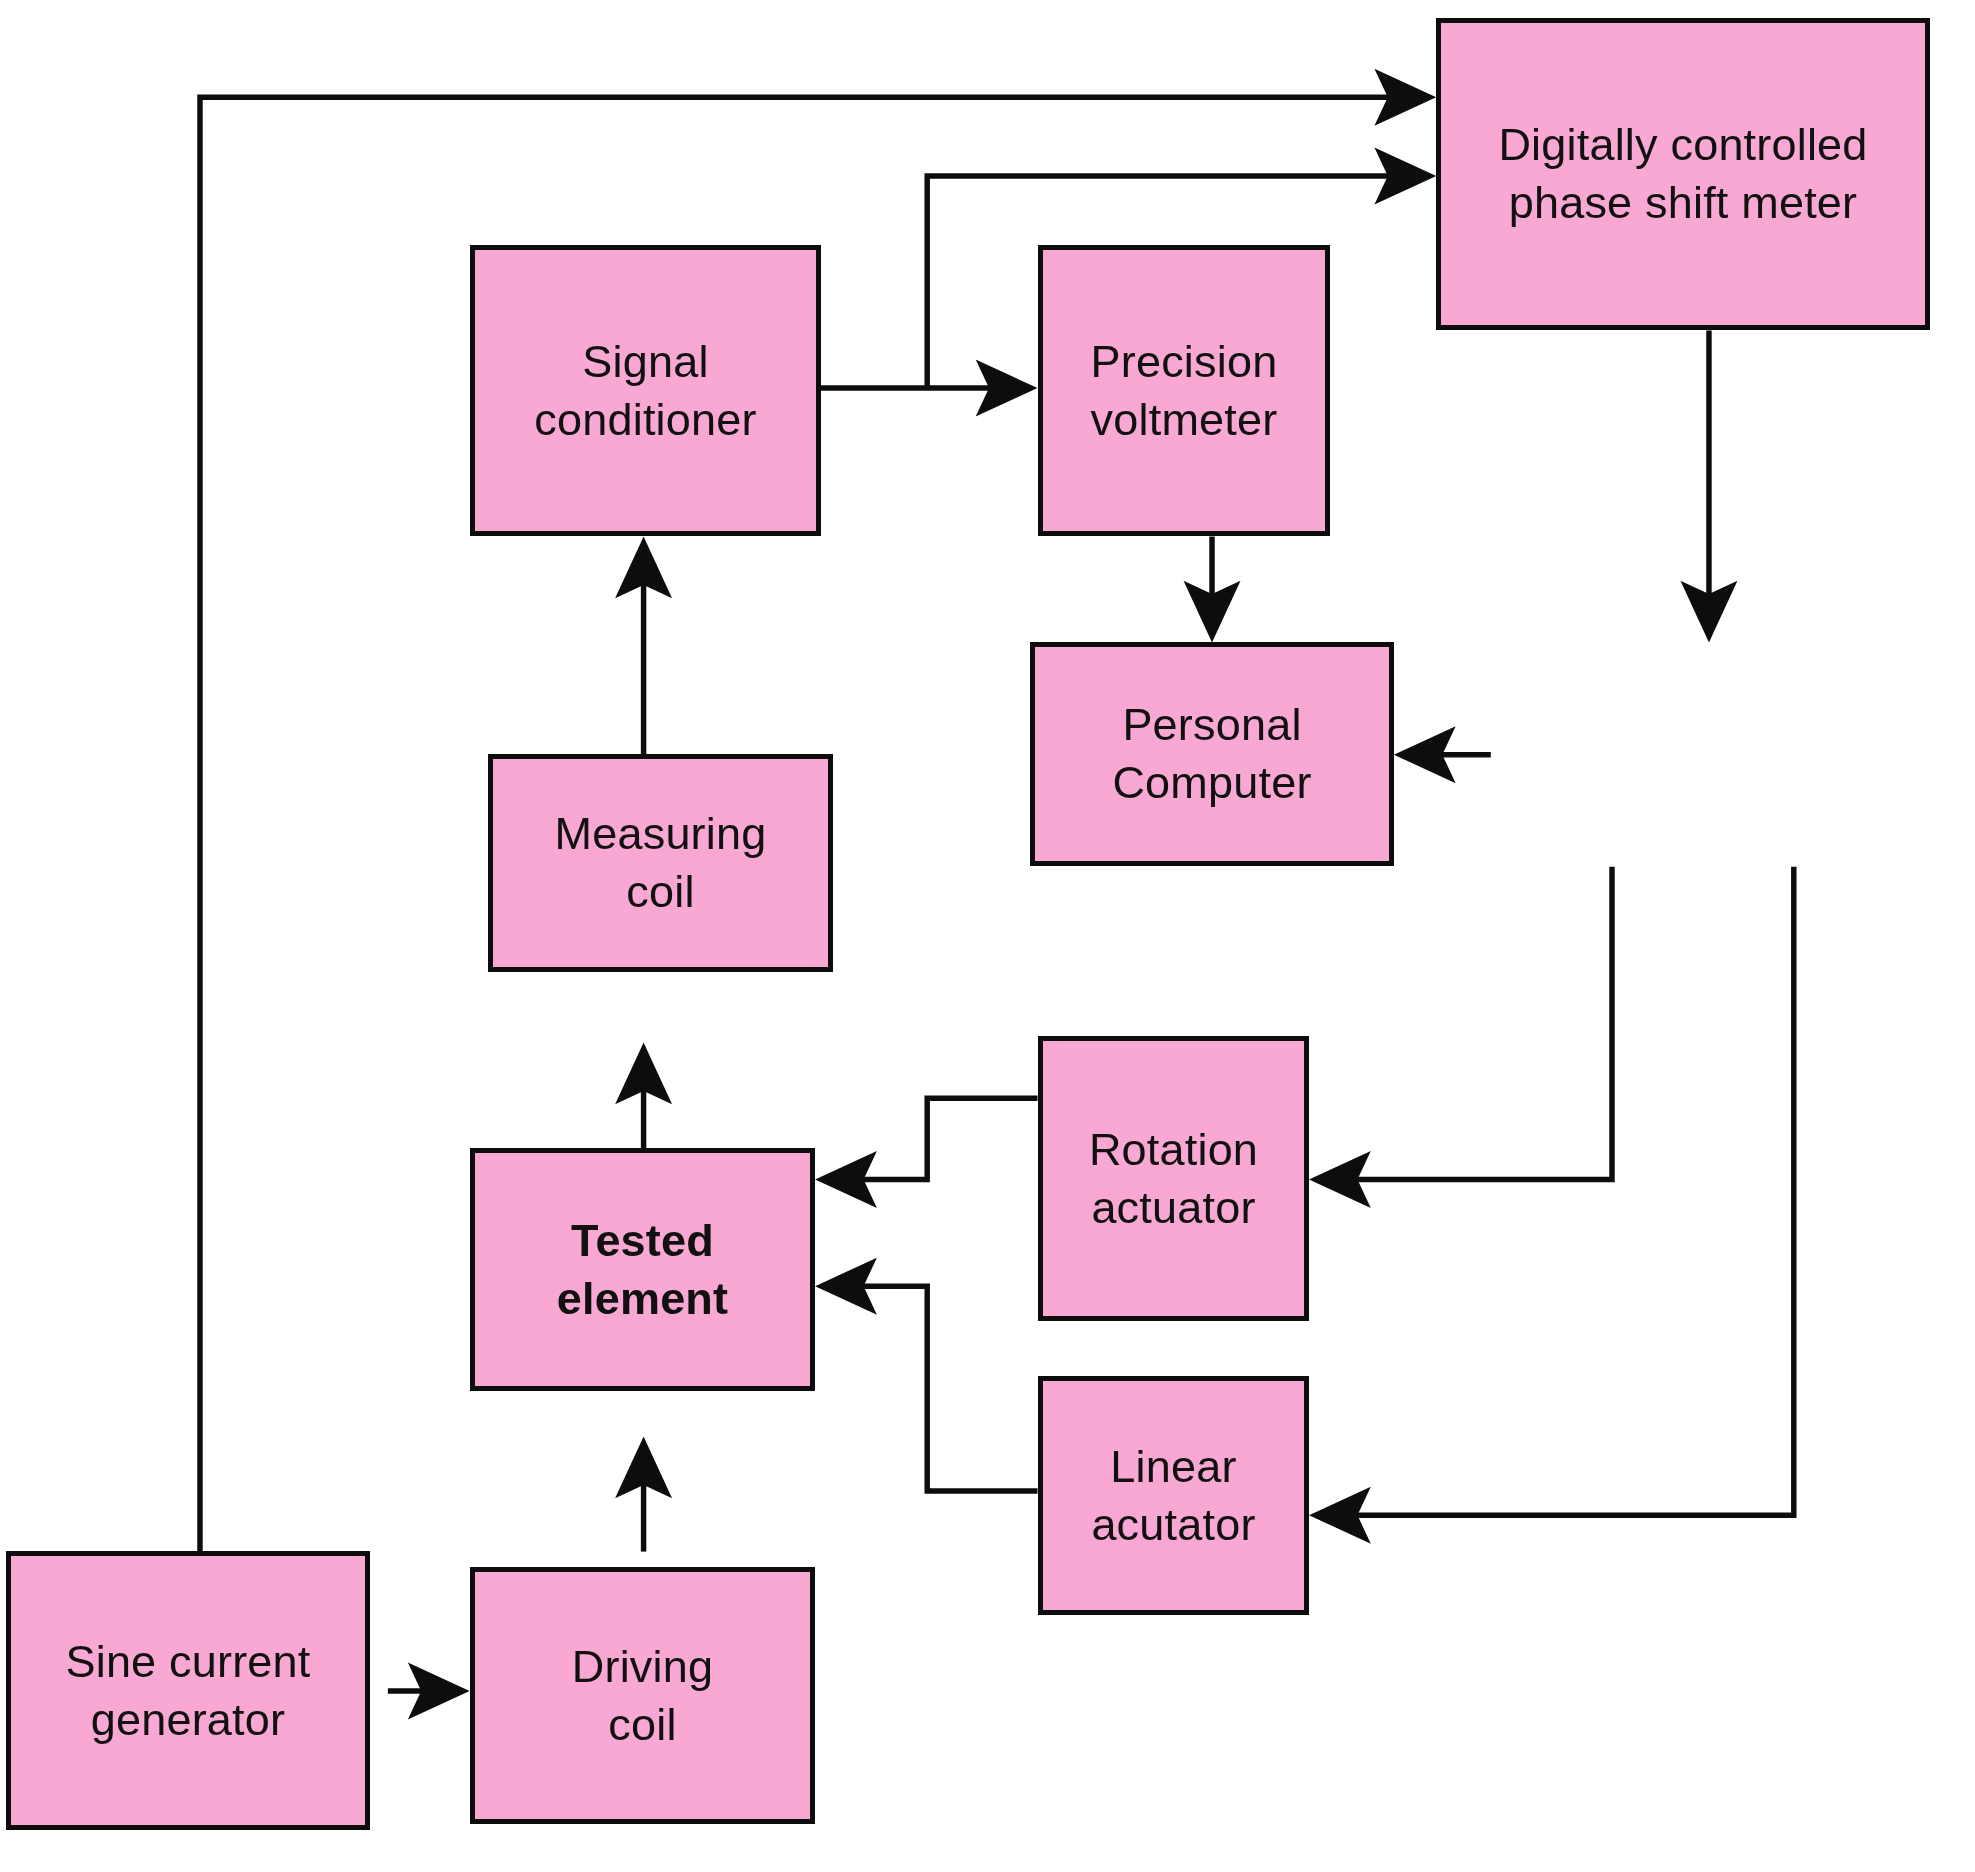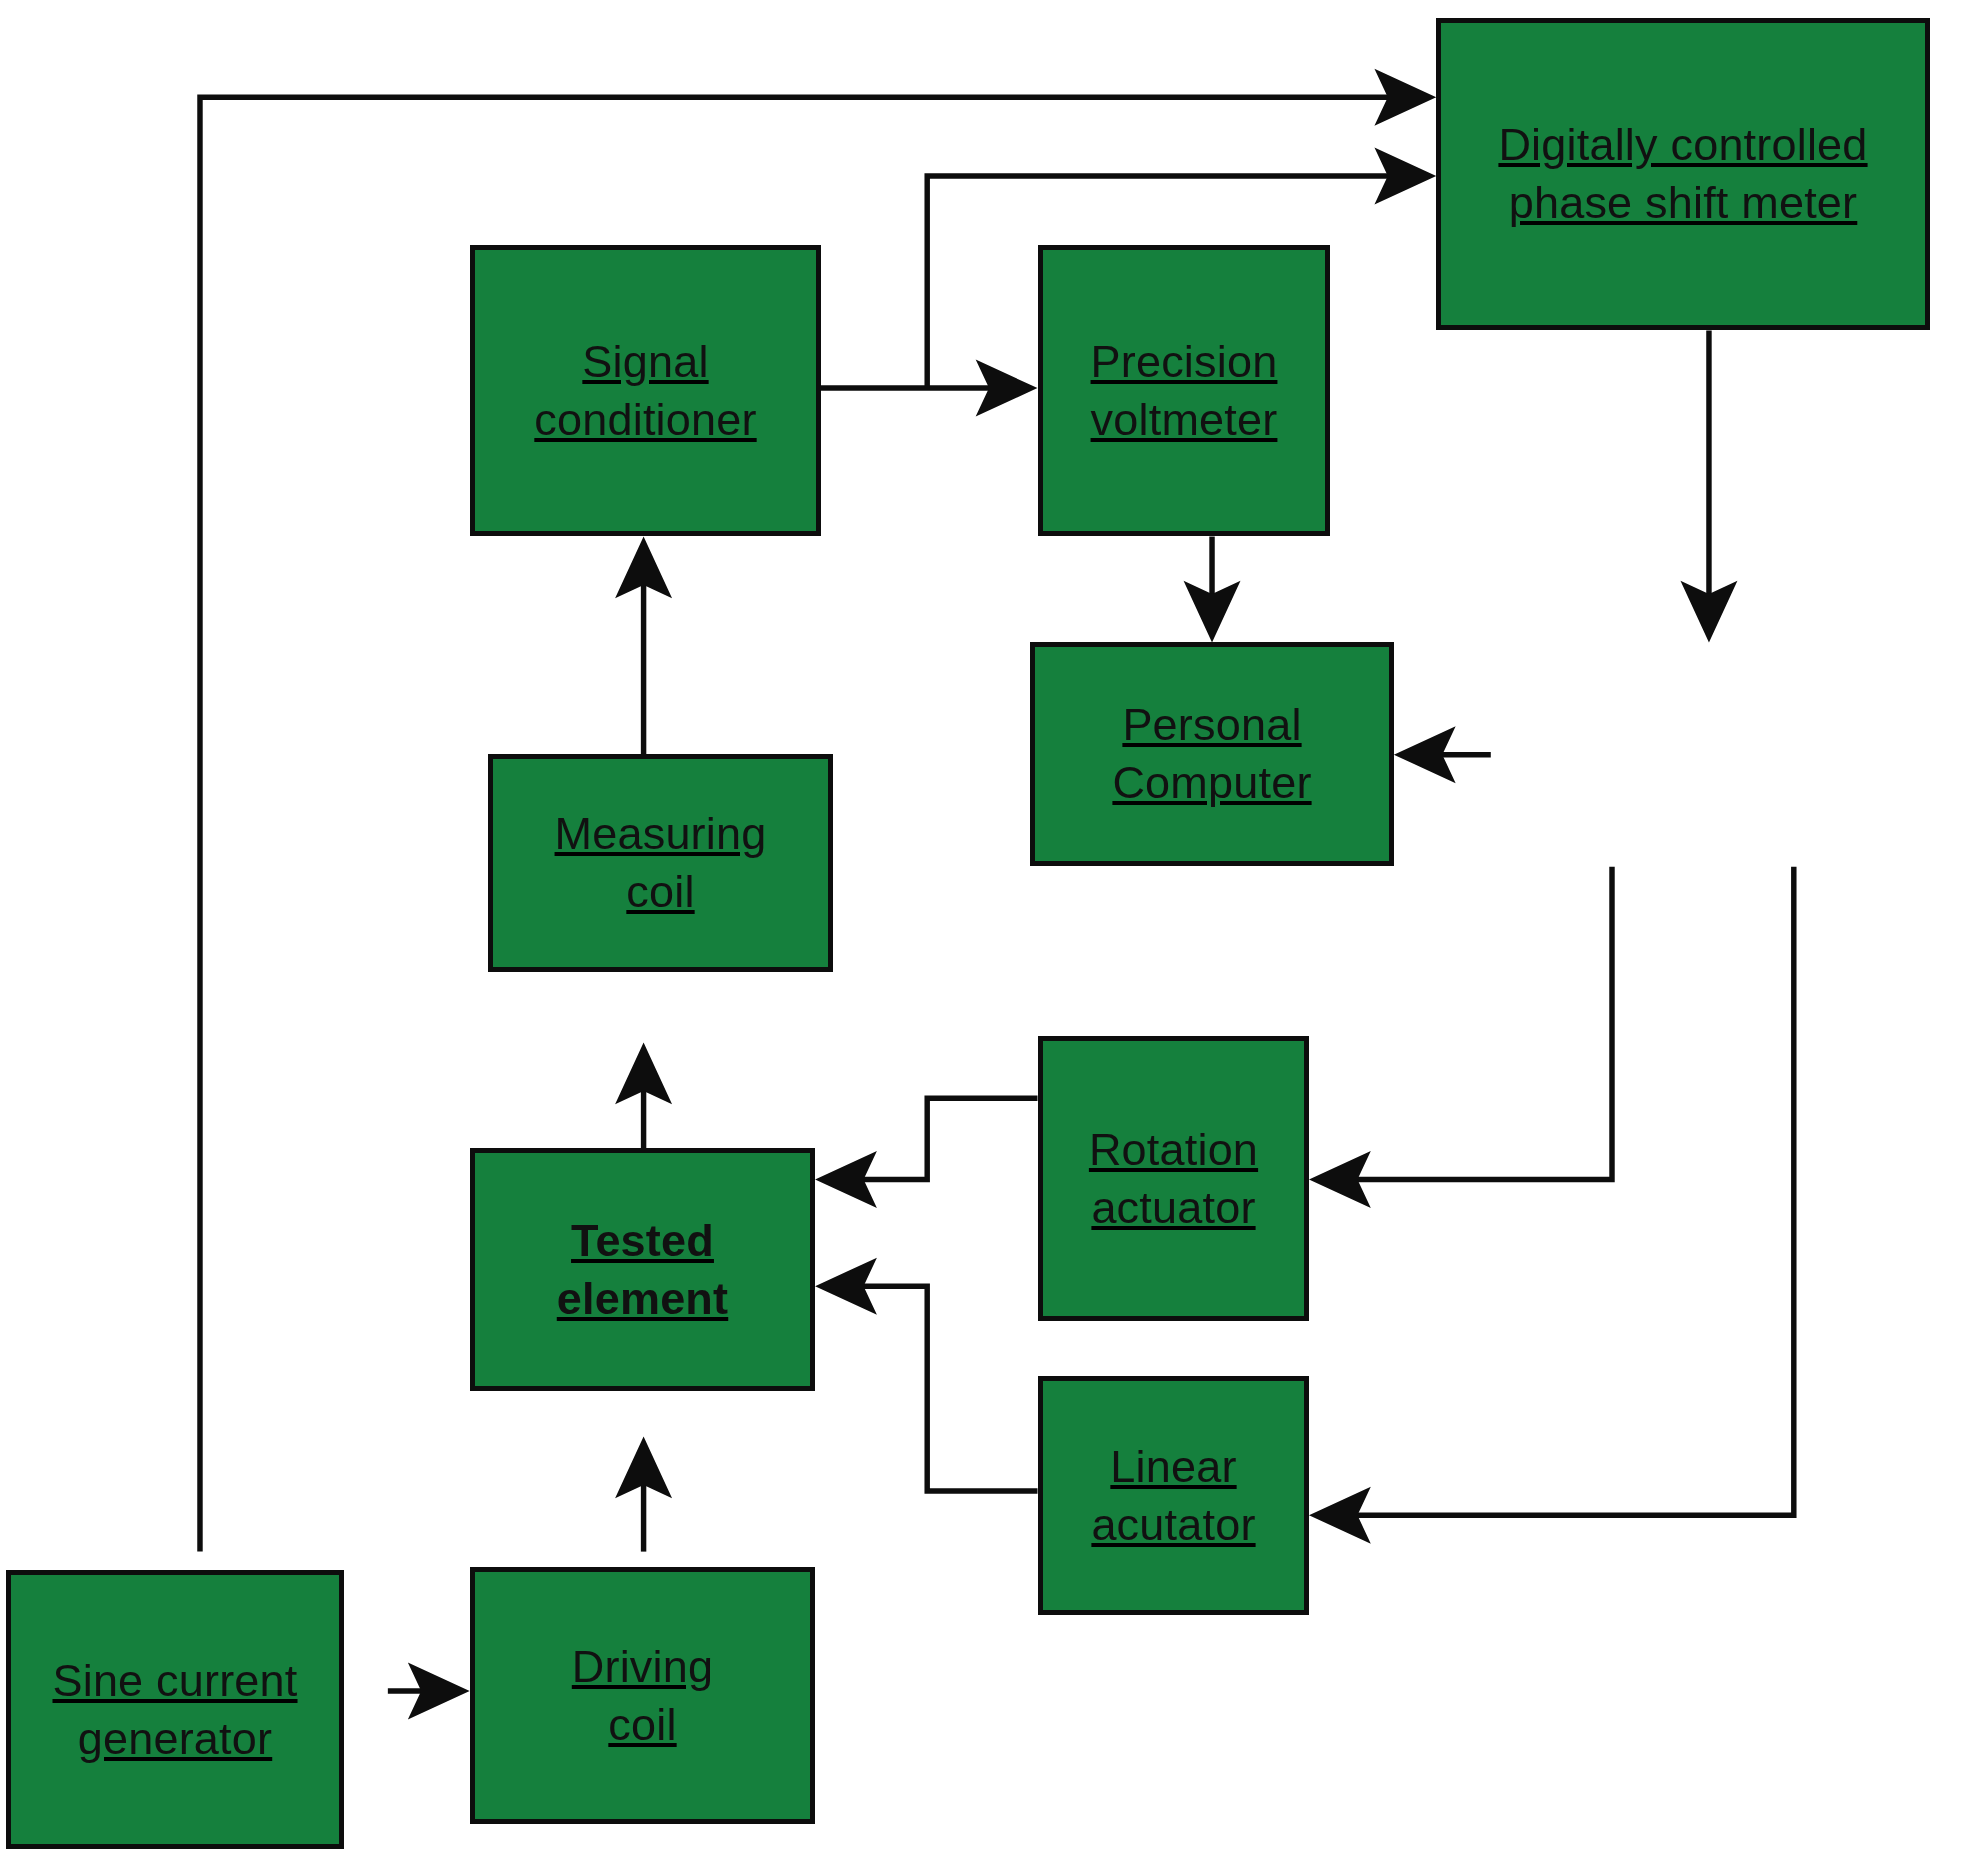--- a/index.html
+++ b/index.html
@@ -15,28 +15,27 @@
   svg#wires{
     position:absolute;
     left:0;top:0;
     width:1975px;
     height:1873px;
     pointer-events:none;
   }
   .node{
     position:absolute;
     box-sizing:border-box;
-    background:#15803d;
+    background:#f9a8d4;
     border:5.5px solid #0d0d0d;
     display:flex;
     align-items:center;
     justify-content:center;
     text-align:center;
     z-index:5;
-    text-decoration:underline;
   }
   .node .label{
     font-family:"Liberation Sans", sans-serif;
     font-size:45px;
     line-height:1.28;
     color:#111111;
     letter-spacing:0.2px;
     white-space:pre-line;
     padding:0 8.5px;
   }
@@ -155,21 +154,21 @@
   <div class="node" style="left:1038px; top:1036px; width:271px; height:285px;">
     <span class="label">Rotation
 actuator</span>
   </div>
 
   <div class="node" style="left:1038px; top:1376px; width:271px; height:239px;">
     <span class="label">Linear
 acutator</span>
   </div>
 
-  <div class="node" style="left:6px; top:1551px; width:338px; height:279px;margin-top:19px;">
+  <div class="node" style="left:6px; top:1551px; width:364px; height:279px;">
     <span class="label">Sine current
 generator</span>
   </div>
 
   <div class="node" style="left:470px; top:1551px; width:345px; height:257px;margin-top:16px;">
     <span class="label">Driving
 coil</span>
   </div>
 
 </div>

